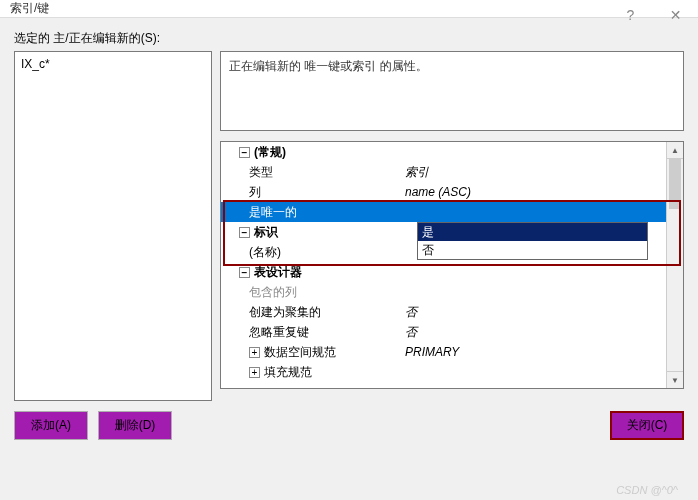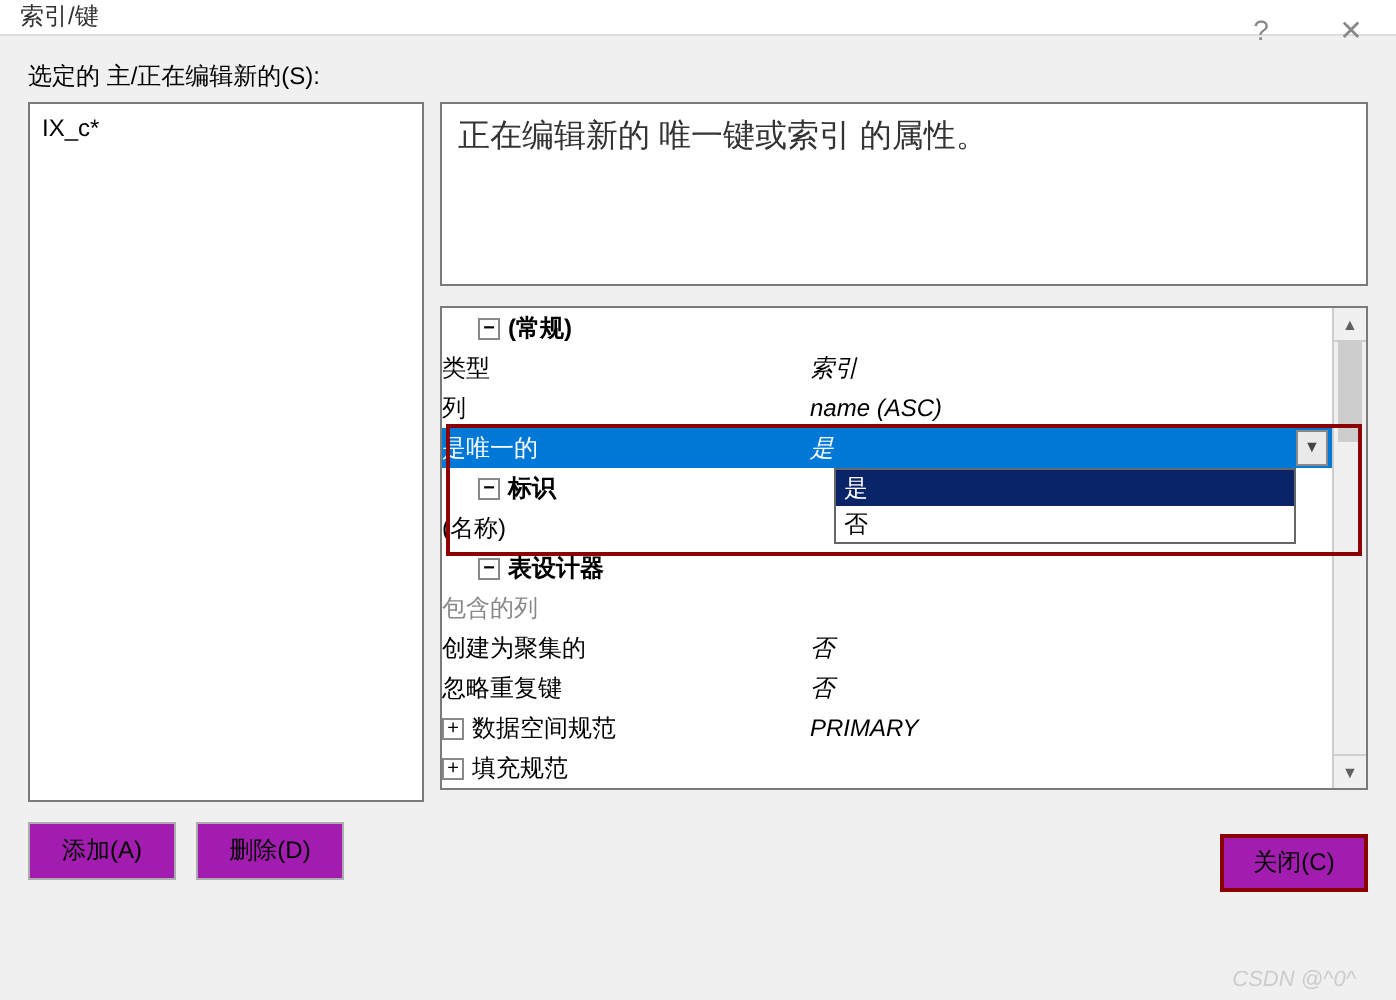--- a/index.html
+++ b/index.html
@@ -10,35 +10,35 @@
 .titlebar .ctrl { width: 45px; height: 30px; display: flex; align-items: center; justify-content: center; color: #888; font-size: 14px; }
 .content { padding: 12px 14px 10px 14px; }
 .label-top { font-size: 12px; color: #000; margin-bottom: 4px; }
 .columns { display: flex; gap: 8px; }
 .leftcol { width: 198px; display: flex; flex-direction: column; }
 .listbox { border: 1px solid #7a7a7a; background: #fff; height: 350px; padding: 4px 6px; font-size: 12px; }
 .listbox .item { padding: 1px 0; }
 .leftbuttons { display: flex; gap: 10px; margin-top: 10px; }
 .btn { border: 1px solid #adadad; background: #a21caf; padding: 5px 14px; font-size: 12px; cursor: default; min-width: 74px; text-align: center; }
 .rightcol { flex: 1; display: flex; flex-direction: column; }
-.descbox { border: 1px solid #7a7a7a; background: #fff; height: 92px; padding: 6px 8px; font-size: 16px; color: #333; margin-bottom: 10px; }
+.descbox { border: 1px solid #7a7a7a; background: #fff; height: 80px; padding: 6px 8px; font-size: 12px; color: #333; margin-bottom: 10px; }
 .propgrid { border: 1px solid #7a7a7a; background: #fff; flex: 1; position: relative; overflow: hidden; height: 260px; }
 .propgrid-inner { display: flex; height: 100%; }
 .props { flex: 1; overflow: hidden; }
 .scrollbar { width: 17px; background: #f0f0f0; border-left: 1px solid #cdcdcd; position: relative; }
 .sbbtn { height: 17px; background: #f0f0f0; border-bottom: 1px solid #cdcdcd; display:flex; align-items:center; justify-content:center; font-size:8px; color:#606060;}
 .sbbtn.bot { position:absolute; bottom:0; left:0; right:0; border-top:1px solid #cdcdcd; border-bottom:none;}
 .sbthumb { position:absolute; top:17px; left:2px; right:2px; height:50px; background:#cdcdcd;}
 .row { display: flex; height: 20px; line-height: 20px; font-size: 12px; }
-.row .k { width: 180px; white-space: nowrap; overflow:hidden; }
+.row .k { width: 180px; padding-left: 28px; white-space: nowrap; overflow:hidden; }
 .row .v { flex: 1; padding-left: 4px; white-space: nowrap; overflow:hidden;font-style:italic; }
 .row.cat .k { font-weight: bold; padding-left: 18px; }
 .row .exp { display:inline-block; width:11px; height:11px; border:1px solid #888; text-align:center; line-height:9px; font-size:10px; margin-right:4px; vertical-align:middle; background:#fff;}
 .row.gray .k { color: #888; }
-.row.sel { background: #0078d7; color: #fff; }
+.row.sel { background: #0078d7; color: #fff; flex-direction: column; }
 .row.sel .k, .row.sel .v { color: #fff; }
 .row .dd { float:right; width:16px; height:18px; border:1px solid #888; background:#e9e9e9; margin-right:2px; margin-top:1px; display:flex; align-items:center; justify-content:center; font-size:8px; color:#444;}
 .dropdown { position: relative; }
 .ddlist { position:absolute; left:196px; right:18px; top:0; background:#fff; border:1px solid #666; z-index:10;}
 .ddlist .opt { height:18px; line-height:18px; padding-left:4px; font-size:12px;}
 .ddlist .opt.sel { background:#0a246a; color:#fff; }
 .redbox { position:absolute; border:2px solid #8b0000; pointer-events:none; }
 .footer { display:flex; justify-content:flex-end; margin-top:10px; }
 .watermark { position:absolute; right:20px; bottom:4px; color:#ccc; font-size:11px; font-style:italic;}
 </style>

